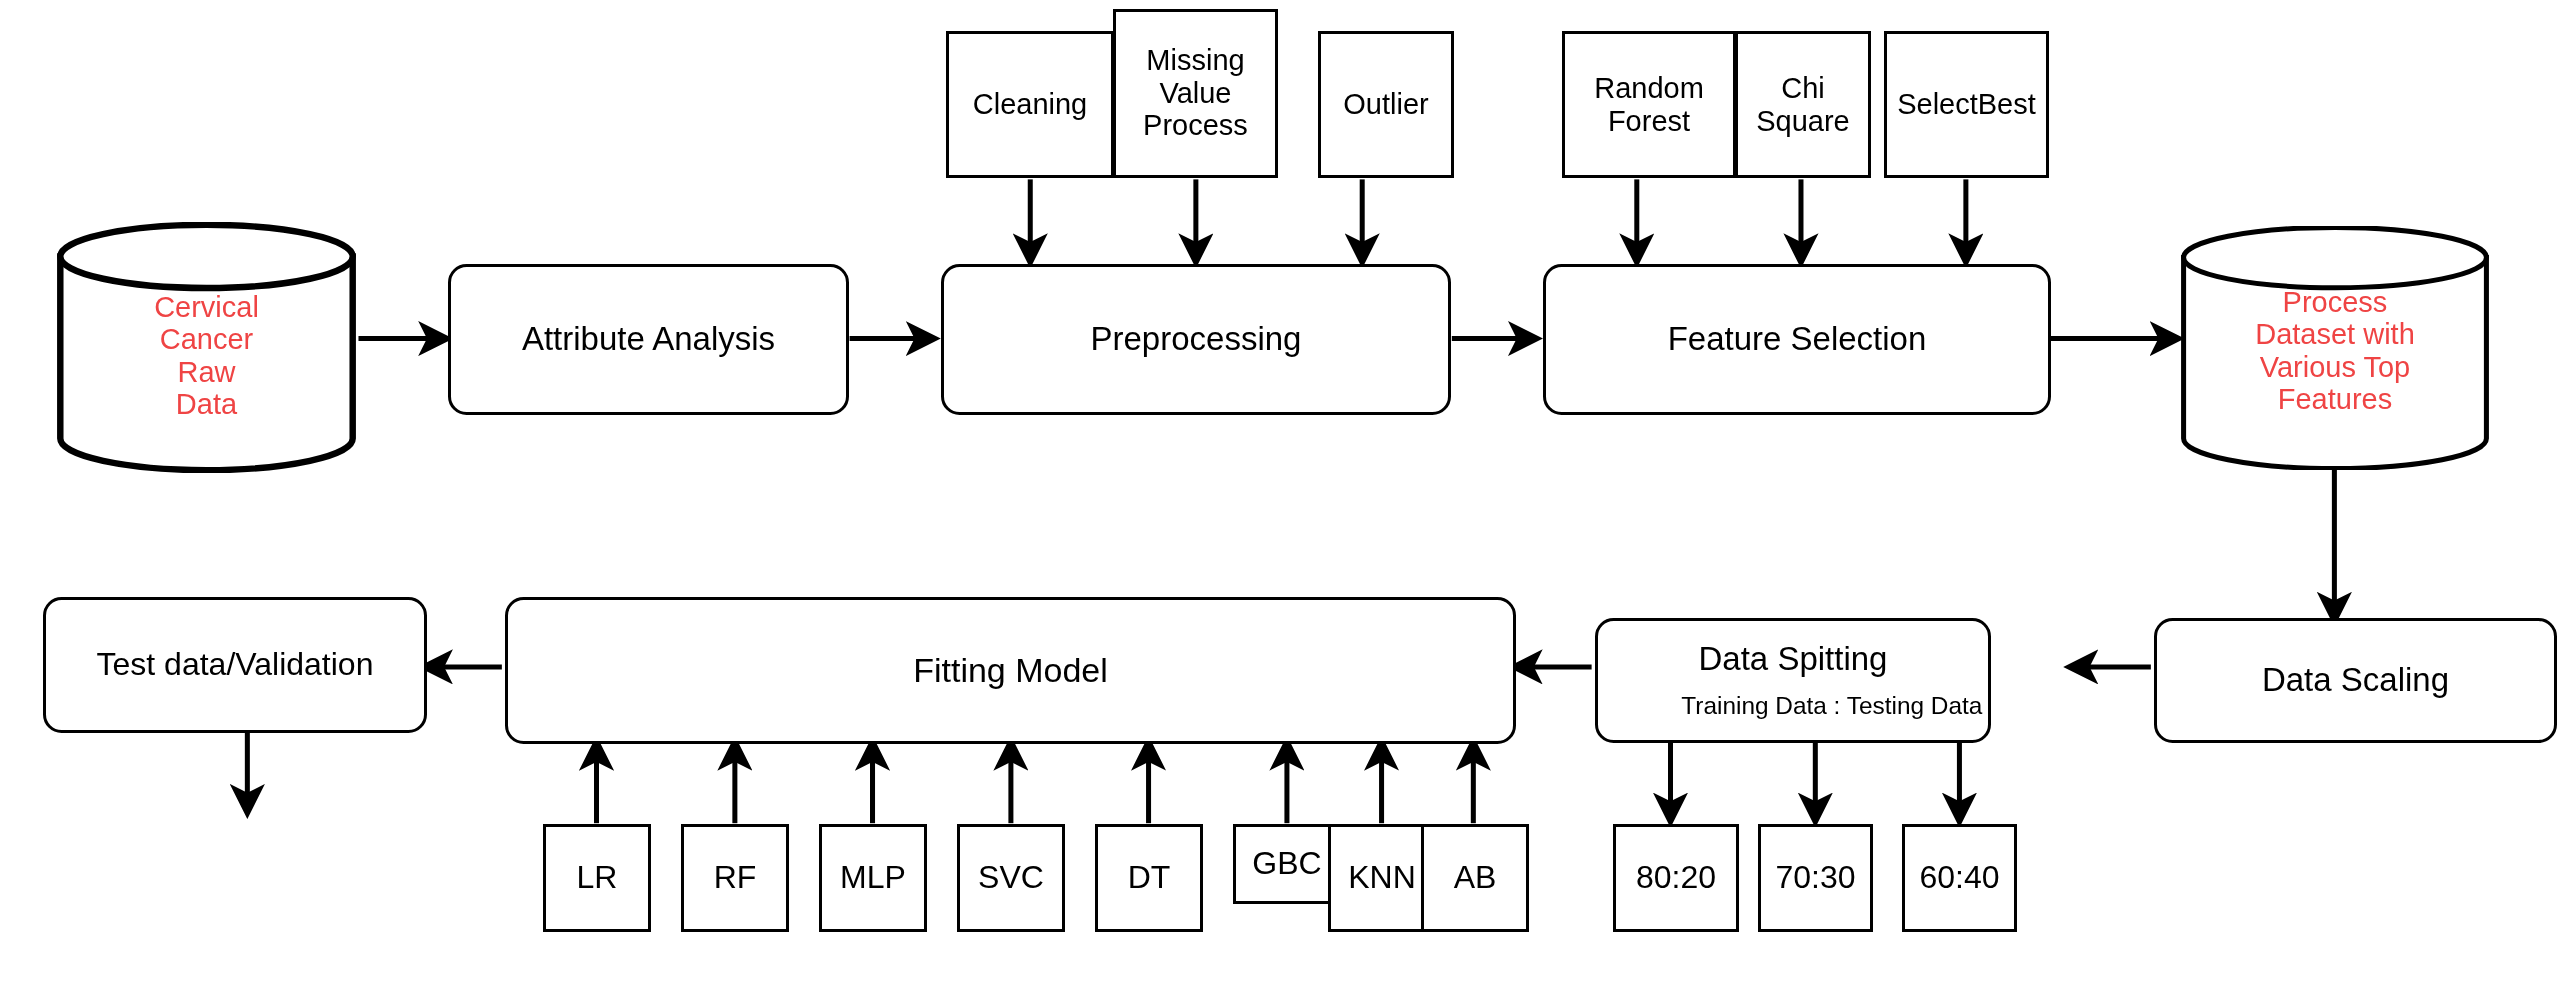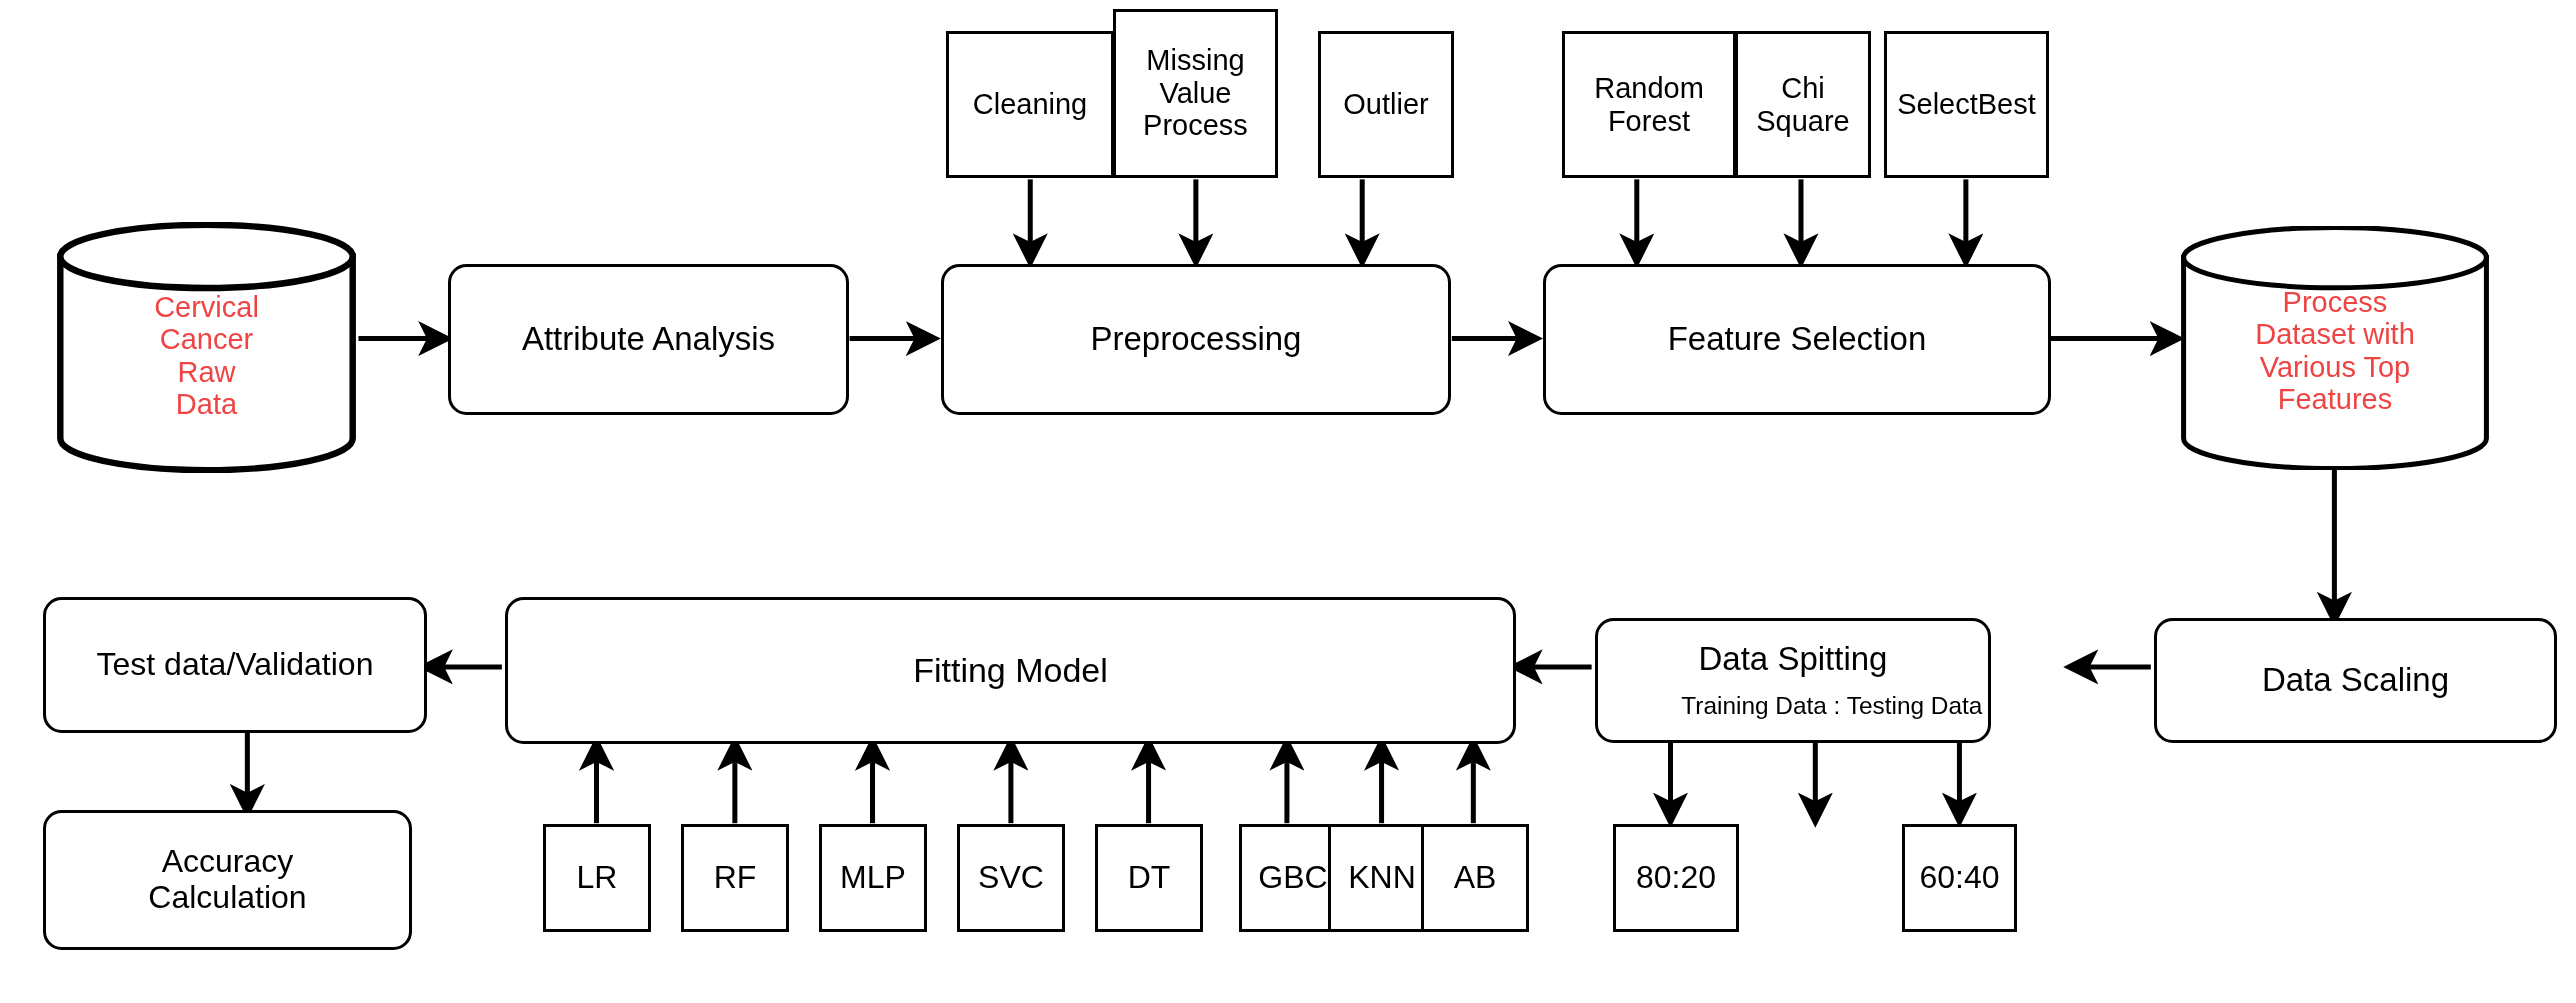--- a/index.html
+++ b/index.html
@@ -222,53 +222,50 @@
   </div>
 
   <div class="node rounded" style="left:505px; top:597px; width:1011px; height:147px; font-size:34px;">
     <span class="lbl">Fitting Model</span>
   </div>
 
   <div class="node rounded" style="left:43px; top:597px; width:384px; height:136px; font-size:32px;">
     <span class="lbl">Test data/Validation</span>
   </div>
 
-  <div class="node rounded" style="left:43px; top:810px; width:369px; height:140px; font-size:32px;">
-    <span class="stack">
-      <span>Accuracy</span>
-      <span>Calculation</span>
-    </span>
-  </div>
 
   <div class="node sharp" style="left:543px; top:824px; width:108px; height:108px; font-size:32px;">
     <span class="lbl">LR</span>
   </div>
   <div class="node sharp" style="left:681px; top:824px; width:108px; height:108px; font-size:32px;">
     <span class="lbl">RF</span>
   </div>
   <div class="node sharp" style="left:819px; top:824px; width:108px; height:108px; font-size:32px;">
     <span class="lbl">MLP</span>
   </div>
   <div class="node sharp" style="left:957px; top:824px; width:108px; height:108px; font-size:32px;">
     <span class="lbl">SVC</span>
   </div>
   <div class="node sharp" style="left:1095px; top:824px; width:108px; height:108px; font-size:32px;">
     <span class="lbl">DT</span>
   </div>
-  <div class="node sharp" style="left:1233px; top:824px; width:108px; height:108px; font-size:32px;margin-left:6px;">
+  <div class="node sharp" style="left:1233px; top:824px; width:108px; height:80px; font-size:32px;">
     <span class="lbl">GBC</span>
   </div>
   <div class="node sharp" style="left:1328px; top:824px; width:108px; height:108px; font-size:32px;">
     <span class="lbl">KNN</span>
   </div>
   <div class="node sharp" style="left:1421px; top:824px; width:108px; height:108px; font-size:32px;">
     <span class="lbl">AB</span>
   </div>
 
   <div class="node sharp" style="left:1613px; top:824px; width:126px; height:108px; font-size:32px;">
     <span class="lbl">80:20</span>
   </div>
+  <div class="node sharp" style="left:1758px; top:824px; width:115px; height:108px; font-size:32px;">
+    <span class="lbl">70:30</span>
+  </div>
   <div class="node sharp" style="left:1902px; top:824px; width:115px; height:108px; font-size:32px;">
     <span class="lbl">60:40</span>
   </div>
 
 </div>
 
 
 </body></html>

